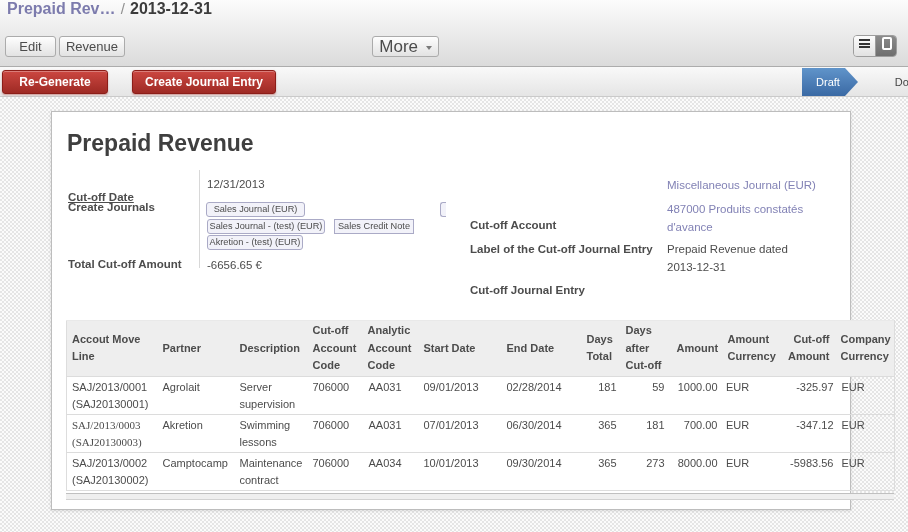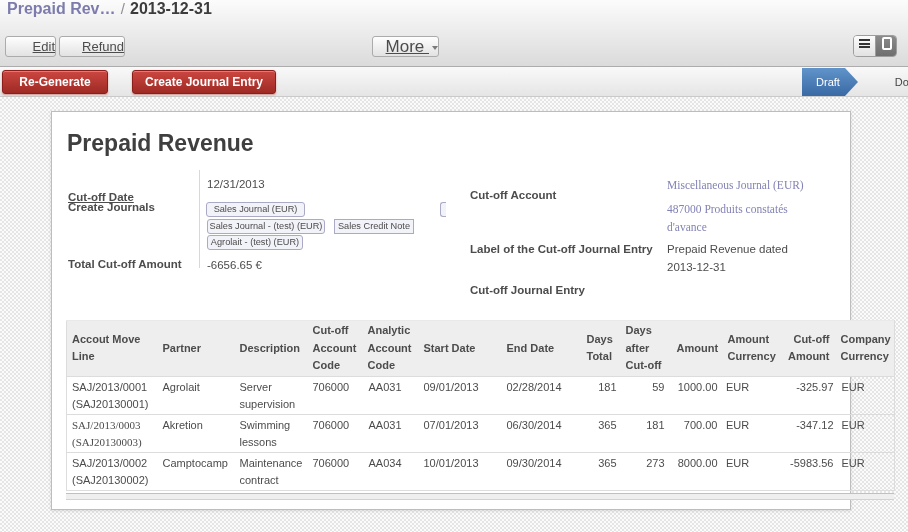--- a/index.html
+++ b/index.html
@@ -3,21 +3,21 @@
 <meta charset="utf-8">
 <style>
 html,body{margin:0;padding:0;}
 body{width:908px;height:532px;overflow:hidden;font-family:"Liberation Sans",sans-serif;color:#4c4c4c;background:#fff;position:relative;}
 .abs{position:absolute;}
 
 #vmheader{left:0;top:0;width:908px;height:66px;background:linear-gradient(#fcfcfc,#dbdbdb);border-bottom:1px solid #acacac;}
 #crumbs{left:7px;top:-1px;font-size:16px;font-weight:bold;color:#7c7bad;white-space:nowrap;line-height:20px;}
 #crumbs .sep{color:#909090;font-weight:normal;padding:0 1px;font-size:15px;}
 #crumbs .cur{color:#3c3c3c;}
-.btn{position:absolute;box-sizing:border-box;height:21px;border:1px solid #ababab;border-radius:3px;background:linear-gradient(#fefefe,#e2e2e2);font-size:13px;color:#4c4c4c;text-align:right;line-height:19px;text-decoration:underline;}
+.btn{position:absolute;box-sizing:border-box;height:21px;border:1px solid #ababab;border-radius:3px;background:linear-gradient(#fefefe,#e2e2e2);font-size:13px;color:#4c4c4c;text-align:center;line-height:19px;}
 #btn-edit{left:5px;top:36px;width:51px;}
 #btn-create{left:59px;top:36px;width:66px;}
 #btn-more{left:372px;top:36px;width:67px;font-size:17px;}
 #btn-more .caret{display:inline-block;width:0;height:0;border-left:3.5px solid transparent;border-right:3.5px solid transparent;border-top:4px solid #7a7a7a;vertical-align:2px;margin-left:3px;}
 
 #switch{left:853px;top:35px;width:44px;height:22px;border:1px solid #9d9d9d;border-radius:4px;overflow:hidden;box-sizing:border-box;}
 #sw-list{position:absolute;left:0;top:0;width:21px;height:20px;background:linear-gradient(#fcfcfc,#e2e2e2);border-right:1px solid #9d9d9d;}
 #sw-form{position:absolute;left:22px;top:0;width:22px;height:20px;background:linear-gradient(#8b8b8b,#6e6e6e);}
 .bar{position:absolute;left:5px;width:11px;height:2px;background:#333;}
 #sw-form .rect{position:absolute;left:5.5px;top:1px;width:6px;height:9px;border:2px solid #fff;border-radius:2px;}
@@ -28,37 +28,37 @@
 #rbtn2{left:132px;width:144px;}
 #draftwrap{left:802px;top:68px;width:57px;height:28px;}
 #done{left:889px;top:68px;width:38px;height:28px;font-size:11px;color:#444;line-height:28px;text-align:center;}
 
 #page{left:0;top:97px;width:908px;height:435px;background:repeating-conic-gradient(#e5e5e5 0% 25%, #fbfbfb 0% 50%) 0 0/4px 4px;}
 #sheet{left:51px;top:14px;width:800px;height:399px;background:#fff;border:1px solid #bdbdbd;box-shadow:0 1px 3px rgba(0,0,0,.12);box-sizing:border-box;}
 h1{position:absolute;left:67px;top:33px;margin:0;font-size:23px;font-weight:bold;color:#3f3f3f;line-height:26px;}
 .lbl{position:absolute;font-size:11.5px;font-weight:bold;color:#4c4c4c;white-space:nowrap;line-height:15px;}
 .val{position:absolute;font-size:11.5px;color:#4c4c4c;white-space:nowrap;line-height:15px;}
 .val2{position:absolute;font-size:11.5px;color:#4c4c4c;white-space:nowrap;line-height:17.5px;}
-.vlink{color:#8282b5;font-family:Liberation Serif, serif;}
+.vlink{color:#8282b5;}
 #vline{left:199px;top:73px;width:1px;height:98px;background:#d8d8d8;}
 
 .tag{position:absolute;box-sizing:border-box;height:15px;background:#f2f2f9;border:1px solid #aaaac6;border-radius:3px;font-size:9.2px;color:#4c4c4c;line-height:13px;text-align:center;white-space:nowrap;overflow:hidden;}
 
 #tbl{position:absolute;left:66px;top:223px;border-collapse:collapse;table-layout:fixed;width:828px;font-size:11px;color:#4c4c4c;border:1px solid #ddd;border-top-color:#e9e9e9;}
 #tbl th{background:#eeeeee;font-weight:bold;text-align:left;vertical-align:middle;padding:1px 6px;line-height:17.5px;font-size:11px;}
 #tbl td{padding:2px 6px 0 6px;line-height:17.5px;vertical-align:top;text-align:left;background:transparent;border-top:1px solid #dcdcdc;margin-top:27px;}
 #tbl .r{text-align:right;}
 #scrollbar{left:66px;top:396px;width:828px;height:7px;box-sizing:border-box;background:#efefef;border-top:1px solid #c0c0c0;border-bottom:1px solid #d2d2d2;}
 </style>
 </head>
 <body>
 <div id="vmheader" class="abs"></div>
 <div id="crumbs" class="abs">Prepaid Rev…<span class="sep"> / </span><span class="cur">2013-12-31</span></div>
 <div id="btn-edit" class="btn">Edit</div>
-<div id="btn-create" class="btn">Refund</div>
+<div id="btn-create" class="btn">Revenue</div>
 <div id="btn-more" class="btn">More <span class="caret"></span></div>
 <div id="switch" class="abs">
   <div id="sw-list">
       <div class="bar" style="top:3px"></div>
       <div class="bar" style="top:6.5px"></div>
       <div class="bar" style="top:10px"></div>
     </div>
   <div id="sw-form">
       <div class="rect"></div>
     </div>
@@ -88,24 +88,24 @@
   <div class="lbl" style="left:68px;top:93px;text-decoration:underline;">Cut-off Date</div>
   <div class="val" style="left:207px;top:80px;">12/31/2013</div>
   <div class="lbl" style="left:68px;top:102.5px;">Create Journals</div>
   <div class="lbl" style="left:68px;top:159.5px;">Total Cut-off Amount</div>
   <div class="val" style="left:207px;top:160.5px;">-6656.65 €</div>
 
   <div class="tag" style="left:206px;top:105px;width:99px;">Sales Journal (EUR)</div>
   <div class="tag" style="left:440px;top:105px;width:6px;border-right:none;border-top-right-radius:0;border-bottom-right-radius:0;"></div>
   <div class="tag" style="left:207px;top:121.5px;width:118px;">Sales Journal - (test) (EUR)</div>
   <div class="tag" style="left:334px;top:121.5px;width:80px;border-radius:0;">Sales Credit Note</div>
-  <div class="tag" style="left:207px;top:138px;width:96px;">Agrolait - (test) (EUR)</div>
+  <div class="tag" style="left:207px;top:138px;width:96px;">Akretion - (test) (EUR)</div>
 
   <div class="val" style="left:667px;top:81px;"><span class="vlink">Miscellaneous Journal (EUR)</span></div>
-  <div class="lbl" style="left:470px;top:91px;">Cut-off Account</div>
+  <div class="lbl" style="left:470px;top:121px;">Cut-off Account</div>
   <div class="val2 vlink" style="left:667px;top:104px;">487000 Produits constatés<br>d'avance</div>
   <div class="lbl" style="left:470px;top:145px;">Label of the Cut-off Journal Entry</div>
   <div class="val2" style="left:667px;top:144px;">Prepaid Revenue dated<br>2013-12-31</div>
   <div class="lbl" style="left:470px;top:186px;">Cut-off Journal Entry</div>
 
   <table id="tbl">
     <colgroup>
       <col style="width:90px">
         <col style="width:77px">
         <col style="width:73px">

